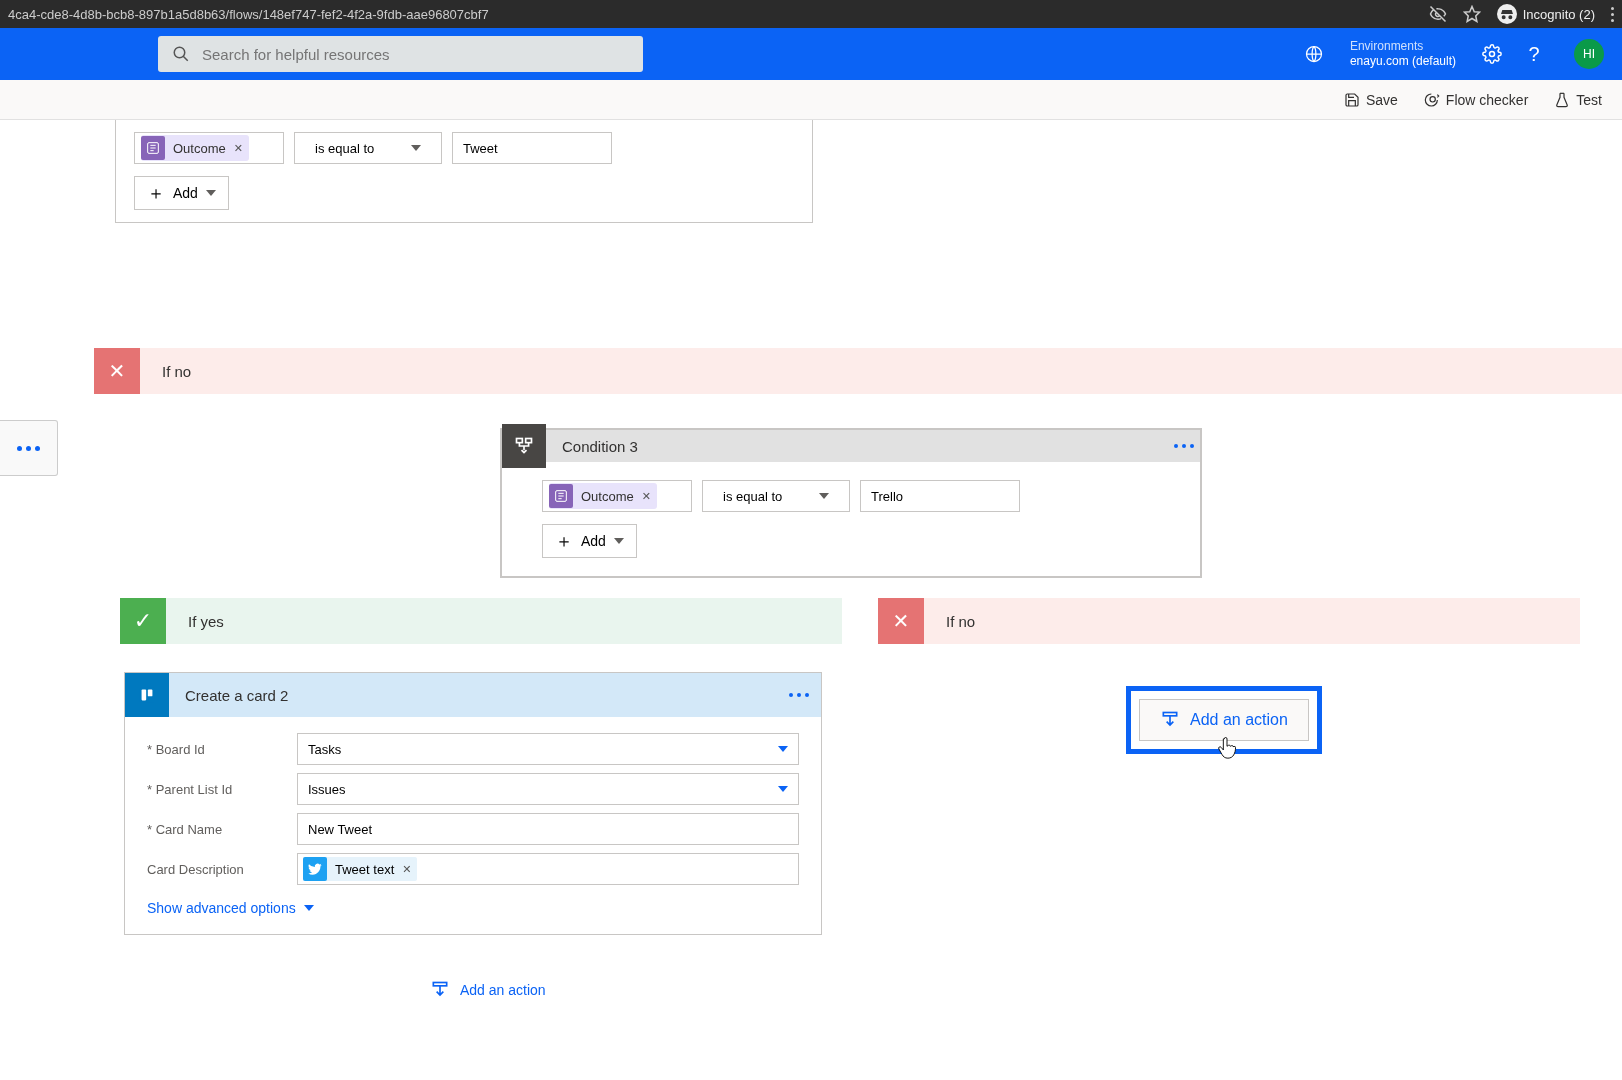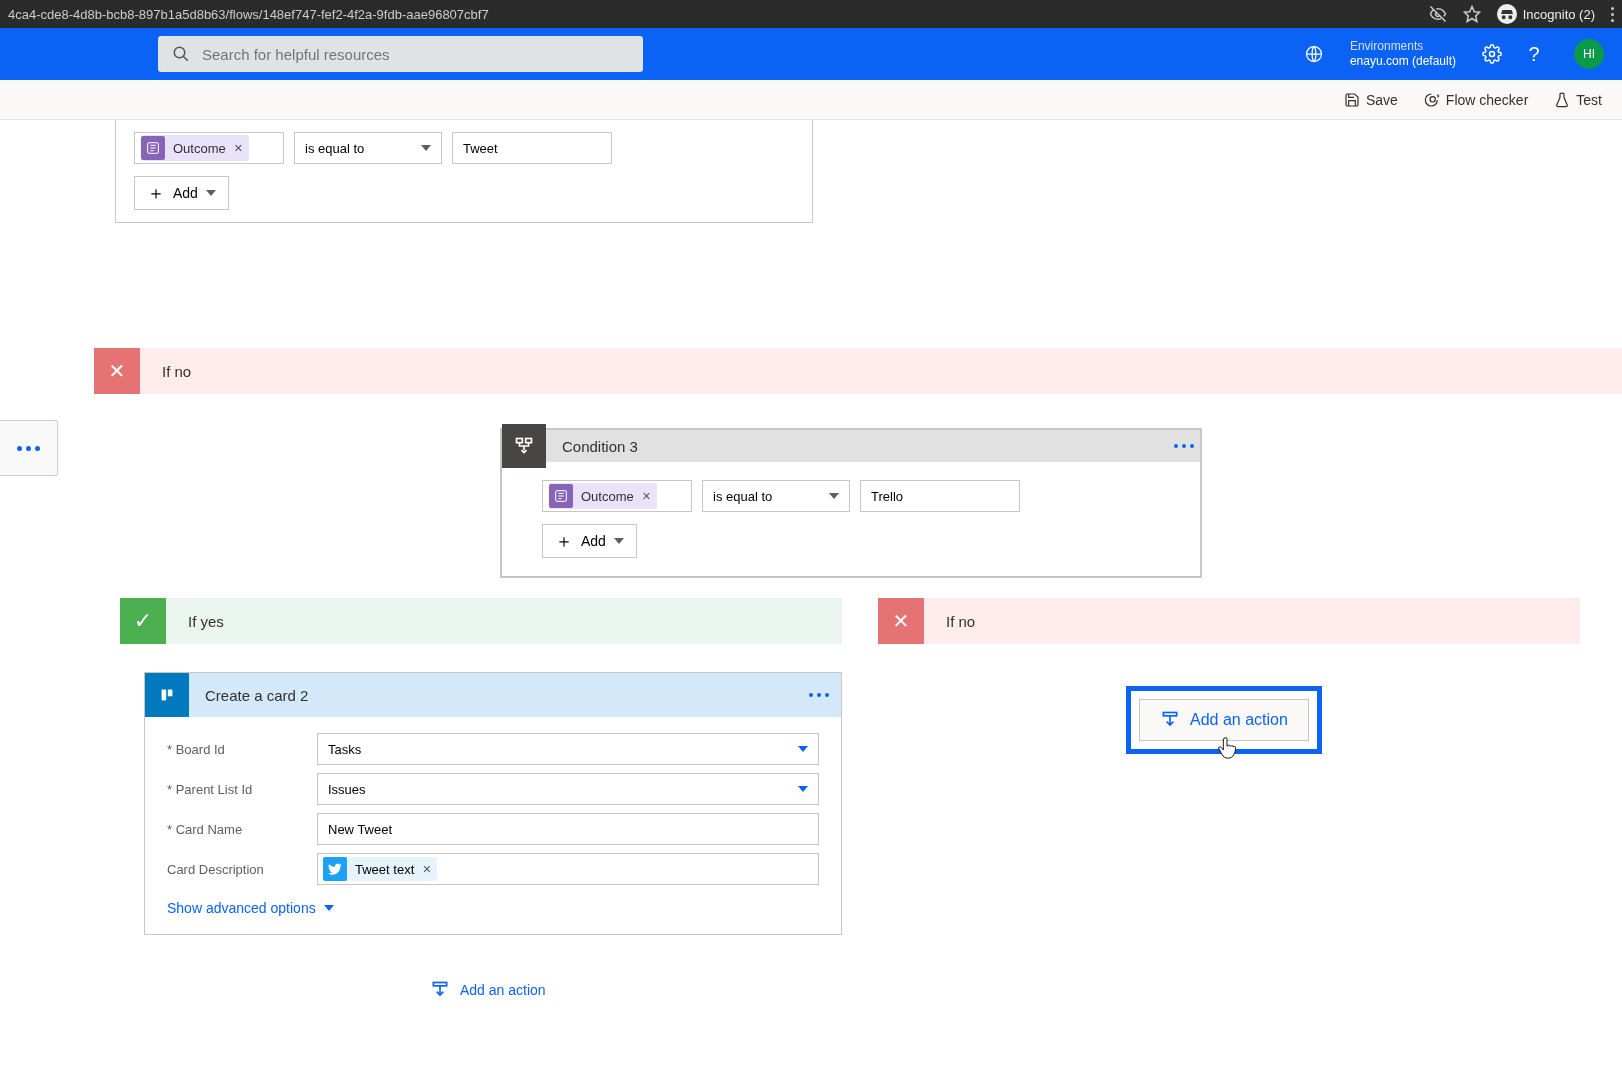--- a/index.html
+++ b/index.html
@@ -48,41 +48,41 @@
   .cond3 .head { height: 32px; background: #e1e1e1; display: flex; align-items: center; padding-right: 6px; }
   .cond3 .head .icon-box { width: 44px; height: 44px; background: #484644; display: flex; align-items: center; justify-content: center; }
   .cond3 .head .title { padding-left: 16px; flex: 1; font-size: 15px; color: #323130; }
 
   
   .cond-row { display: flex; align-items: center; gap: 10px; }
   .token-box { height: 32px; border: 1px solid #c8c6c4; display: flex; align-items: center; padding: 0 6px; background: #fff; }
   .token-pill { display: flex; align-items: center; height: 26px; background: #e8e3fb; border-radius: 3px; padding-right: 6px; font-size: 13px; color: #323130; }
   .token-pill .pic { width: 24px; height: 24px; background: #8764b8; display: flex; align-items: center; justify-content: center; color: #fff; font-size: 11px; border-radius: 2px; margin-right: 8px; }
   .token-pill .x { margin-left: 8px; color: #555; cursor: pointer; font-size: 11px; }
-  .select-box { height: 32px; border: 1px solid #c8c6c4; display: flex; align-items: center; justify-content: space-between; padding: 0 10px; font-size: 13px; min-width: 148px; background: #fff; }
+  .select-box { height: 32px; border: 1px solid #c8c6c4; display: flex; align-items: center; justify-content: space-between; padding: 0 20px; font-size: 13px; min-width: 148px; background: #fff; }
   .input-box { height: 32px; border: 1px solid #c8c6c4; padding: 0 10px; font-size: 13px; background: #fff; display: flex; align-items: center; min-width: 152px; }
   .add-btn { margin-top: 12px; height: 34px; border: 1px solid #c8c6c4; display: inline-flex; align-items: center; gap: 8px; padding: 0 12px; font-size: 14px; background: #fff; cursor: pointer; }
 
   
   .branch-head { position: absolute; height: 46px; display: flex; align-items: center; font-size: 15px; color: #323130; }
   .branch-head .icon-sq { width: 46px; height: 46px; display: flex; align-items: center; justify-content: center; color: #fff; }
   .branch-head .lbl { padding-left: 22px; }
   .yes-head .icon-sq { background: #4caf50; }
   .no-head .icon-sq { background: #e57373; }
   .yes-bg { background: #e9f5ee; }
   .no-bg { background: #fdecea; }
 
   
   .ifno-top { left: 94px; top: 228px; width: 1528px; }
 
   .yes-branch-head { left: 120px; top: 478px; width: 722px; }
   .no-branch-head { left: 878px; top: 478px; width: 702px; }
 
   
-  .trello-card { left: 144px; top: 552px; width: 698px; }
+  .trello-card { left: 124px; top: 552px; width: 698px; }
   .trello-card .head { height: 44px; background: #d3e8f8; display: flex; align-items: center; padding-right: 12px; }
   .trello-card .head .icon-box { width: 44px; height: 44px; background: #0079bf; display: flex; align-items: center; justify-content: center; color: #fff; }
   .trello-card .head .title { padding-left: 16px; flex: 1; font-size: 15px; color: #323130; }
   .form-row { display: flex; align-items: center; margin-bottom: 8px; }
   .form-row .flabel { width: 150px; font-size: 13px; color: #605e5c; }
   .fselect { flex: 1; height: 32px; border: 1px solid #c8c6c4; display: flex; align-items: center; justify-content: space-between; padding: 0 10px; font-size: 13px; background: #fff; }
   .finput { flex: 1; height: 32px; border: 1px solid #c8c6c4; display: flex; align-items: center; padding: 0 10px; font-size: 13px; background: #fff; }
   .pill-tw { display: flex; align-items: center; height: 24px; background: #e6f3fb; border-radius: 2px; font-size: 13px; padding-right: 6px; }
   .pill-tw .pic { width: 24px; height: 24px; background: #1da1f2; color: #fff; display: flex; align-items: center; justify-content: center; border-radius: 2px; margin-right: 8px; font-size: 11px; }
   .pill-tw .x { margin-left: 8px; color: #555; cursor: pointer; font-size: 11px; }

